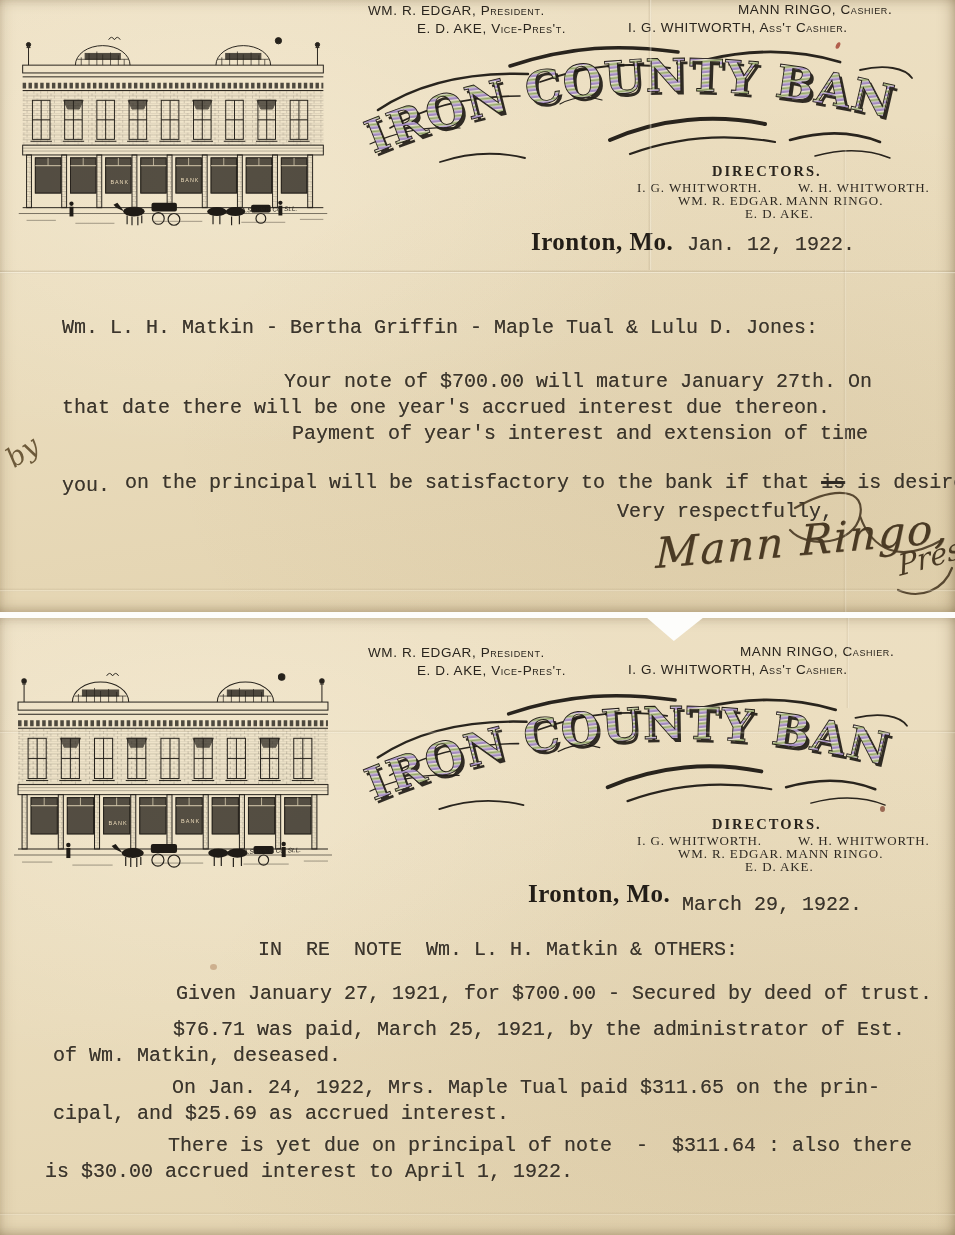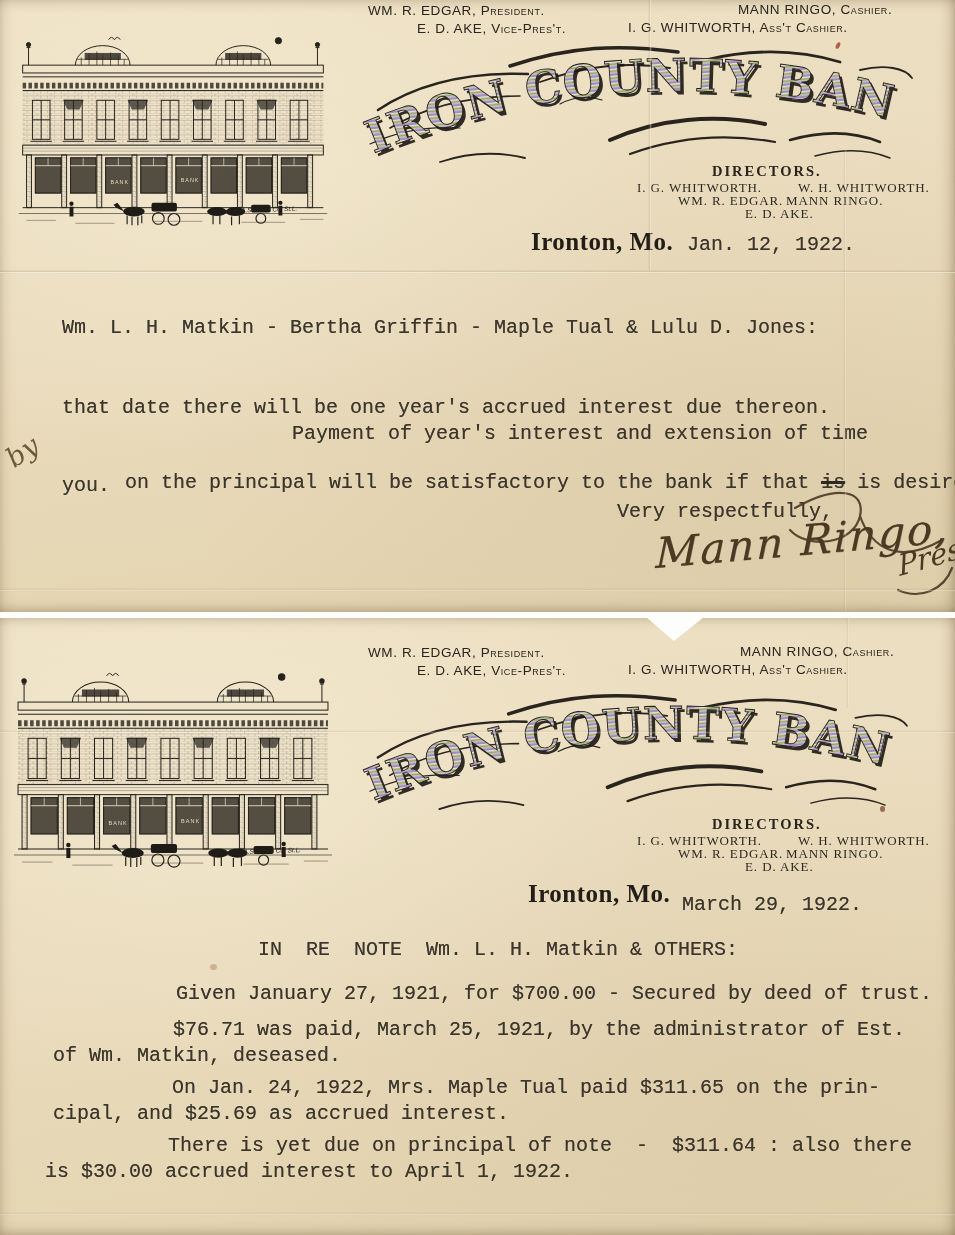--- a/index.html
+++ b/index.html
@@ -196,20 +196,21 @@
     <div class="dir-name" style="left:637px;top:180px;">I. G. WHITWORTH.</div>
     <div class="dir-name" style="left:798px;top:180px;">W. H. WHITWORTH.</div>
     <div class="dir-name" style="left:678px;top:193px;">WM. R. EDGAR.</div>
     <div class="dir-name" style="left:786px;top:193px;">MANN RINGO.</div>
     <div class="dir-name" style="left:745px;top:206px;">E. D. AKE.</div>
 
     <div class="place" style="left:531px;top:228px;">Ironton, Mo.</div>
     <div class="typed" style="left:687px;top:233px;">Jan. 12, 1922.</div>
 
     <div class="typed" style="left:62px;top:316px;">Wm. L. H. Matkin - Bertha Griffin - Maple Tual &amp; Lulu D. Jones:</div>
+    <div class="typed" style="left:284px;top:370px;">Your note of $700.00 will mature January 27th. On</div>
     <div class="typed" style="left:62px;top:396px;">that date there will be one year's accrued interest due thereon.</div>
     <div class="typed" style="left:292px;top:422px;">Payment of year's interest and extension of time</div>
     <div class="typed" style="left:53px;top:448px;">
       <span>on the principal will be satisfactory to the bank if that </span><span class="struck">is</span><span> is desired</span>
     </div>
     <div class="typed" style="left:62px;top:474px;">you.</div>
 
     <div class="margin-note" style="left:6px;top:436px;">by</div>
 
     <div class="typed" style="left:617px;top:500px;">Very respectfully,</div>

